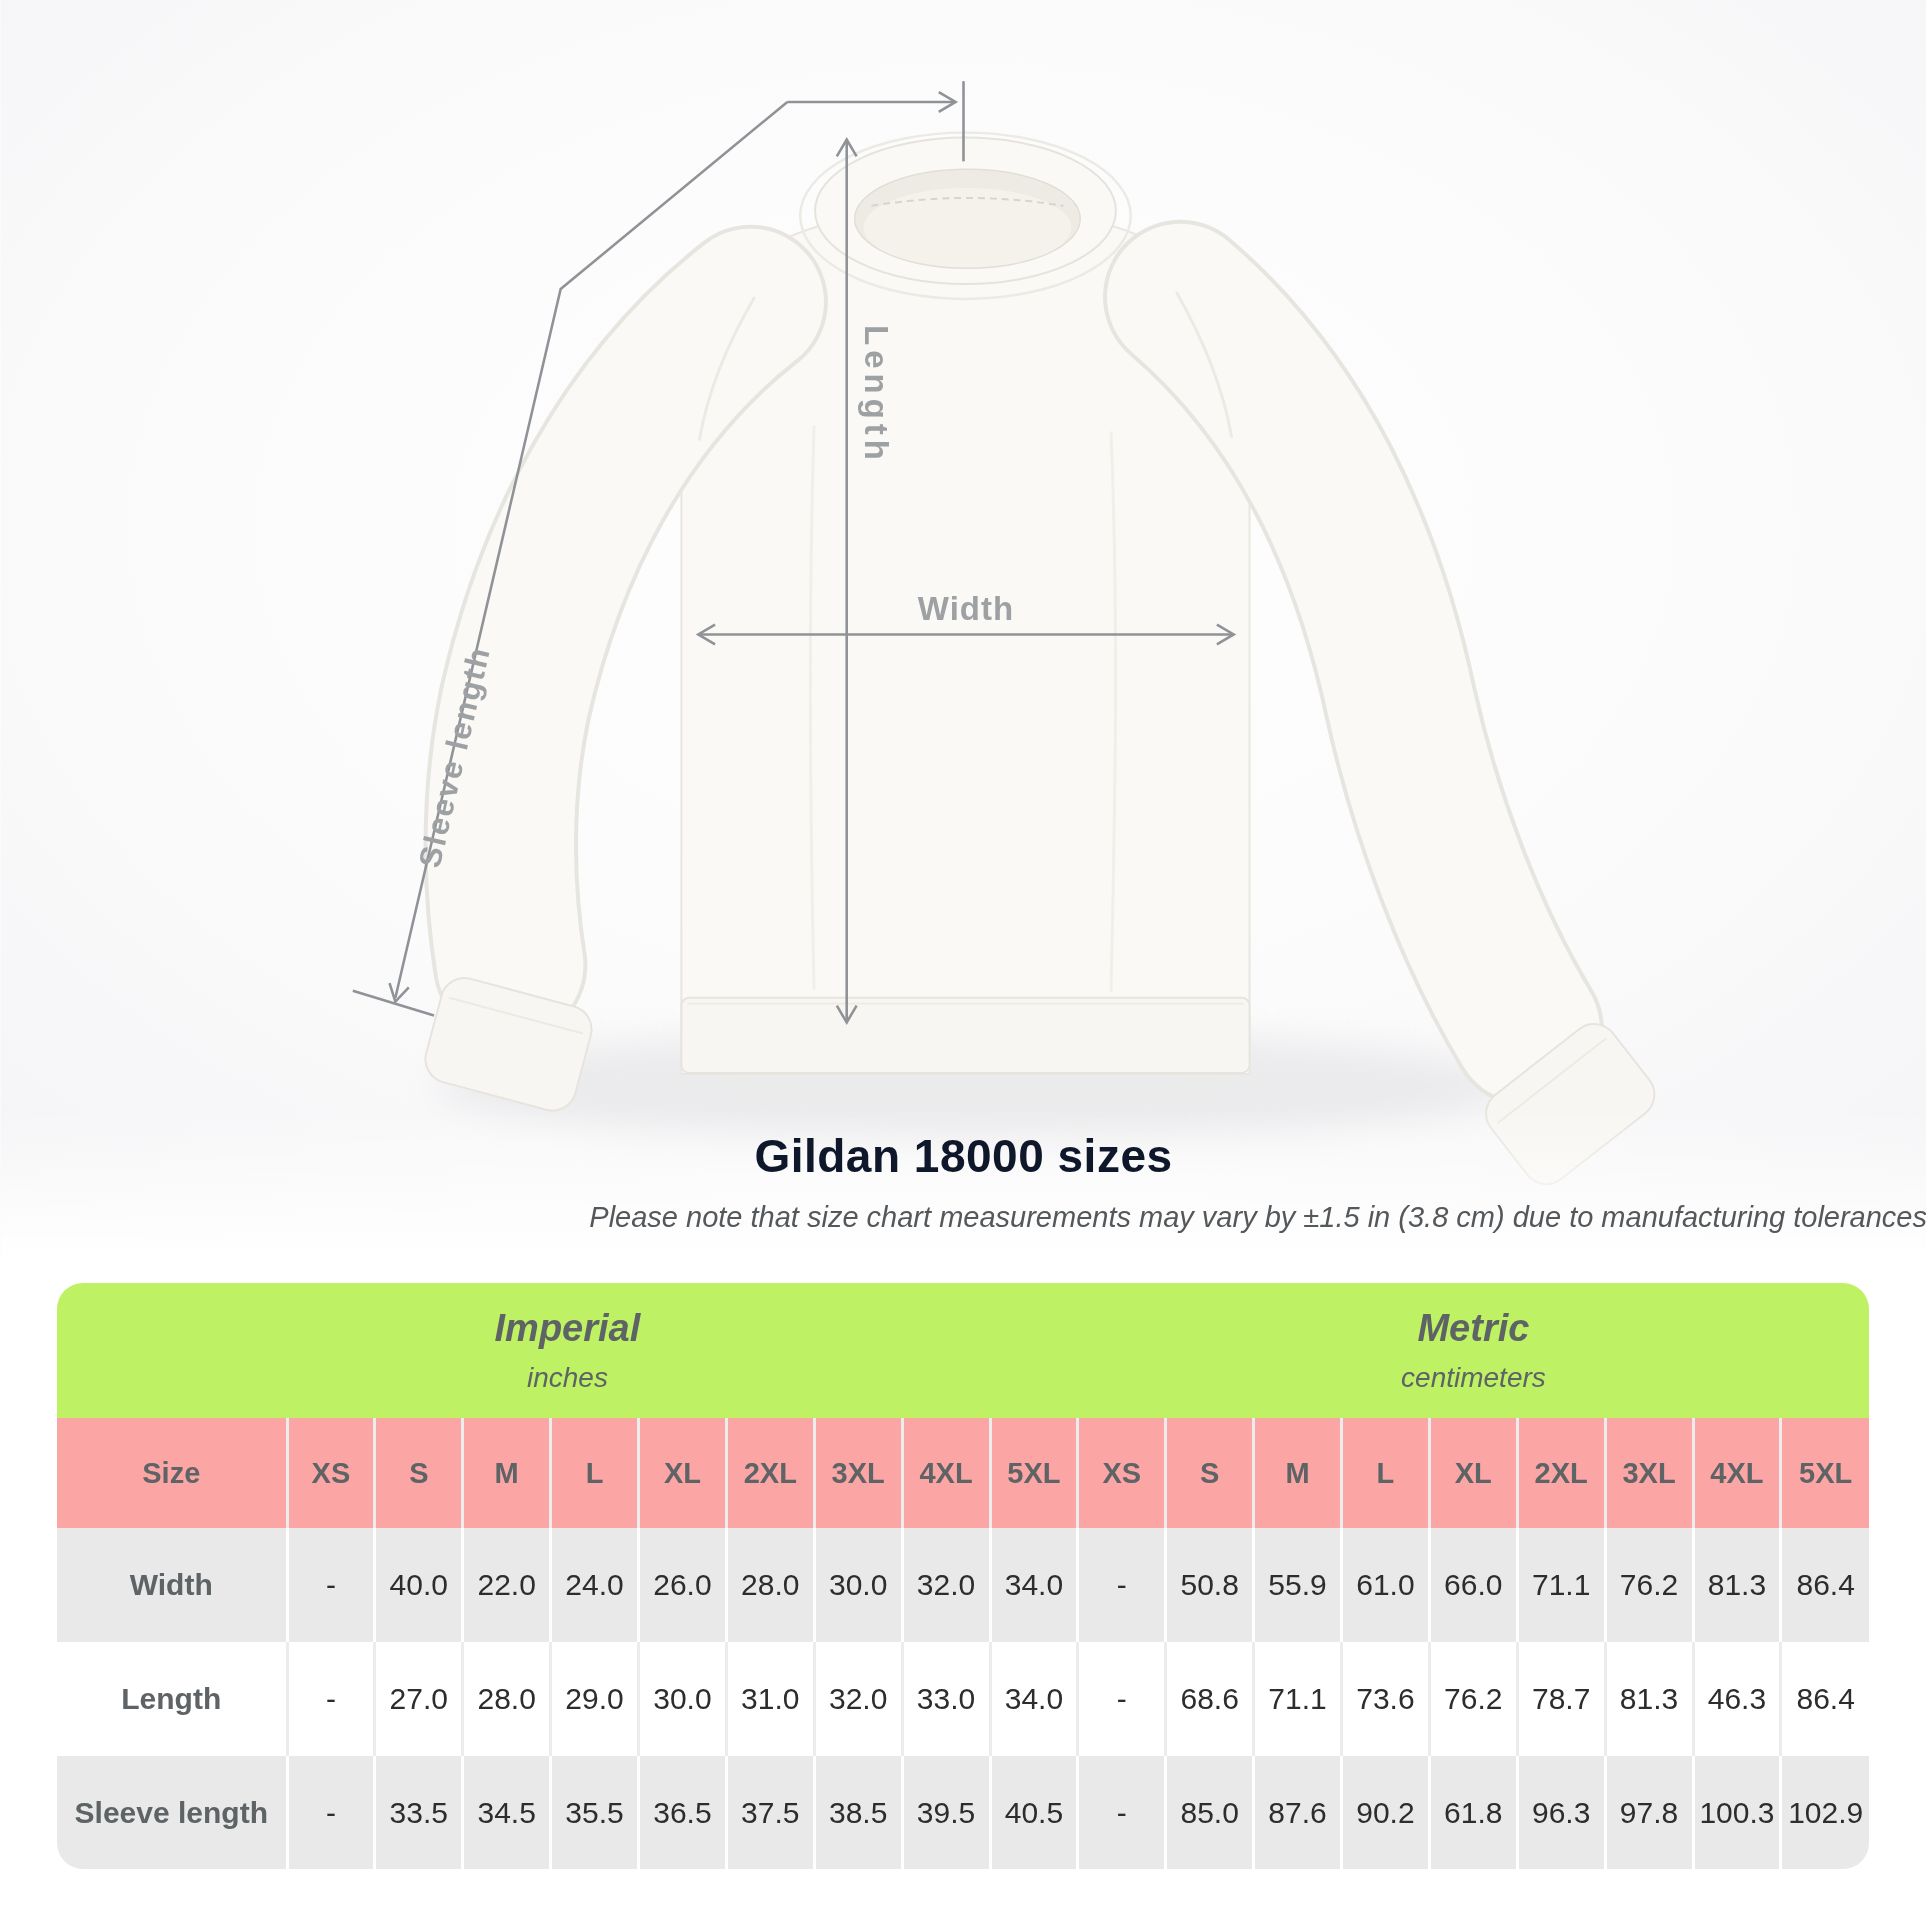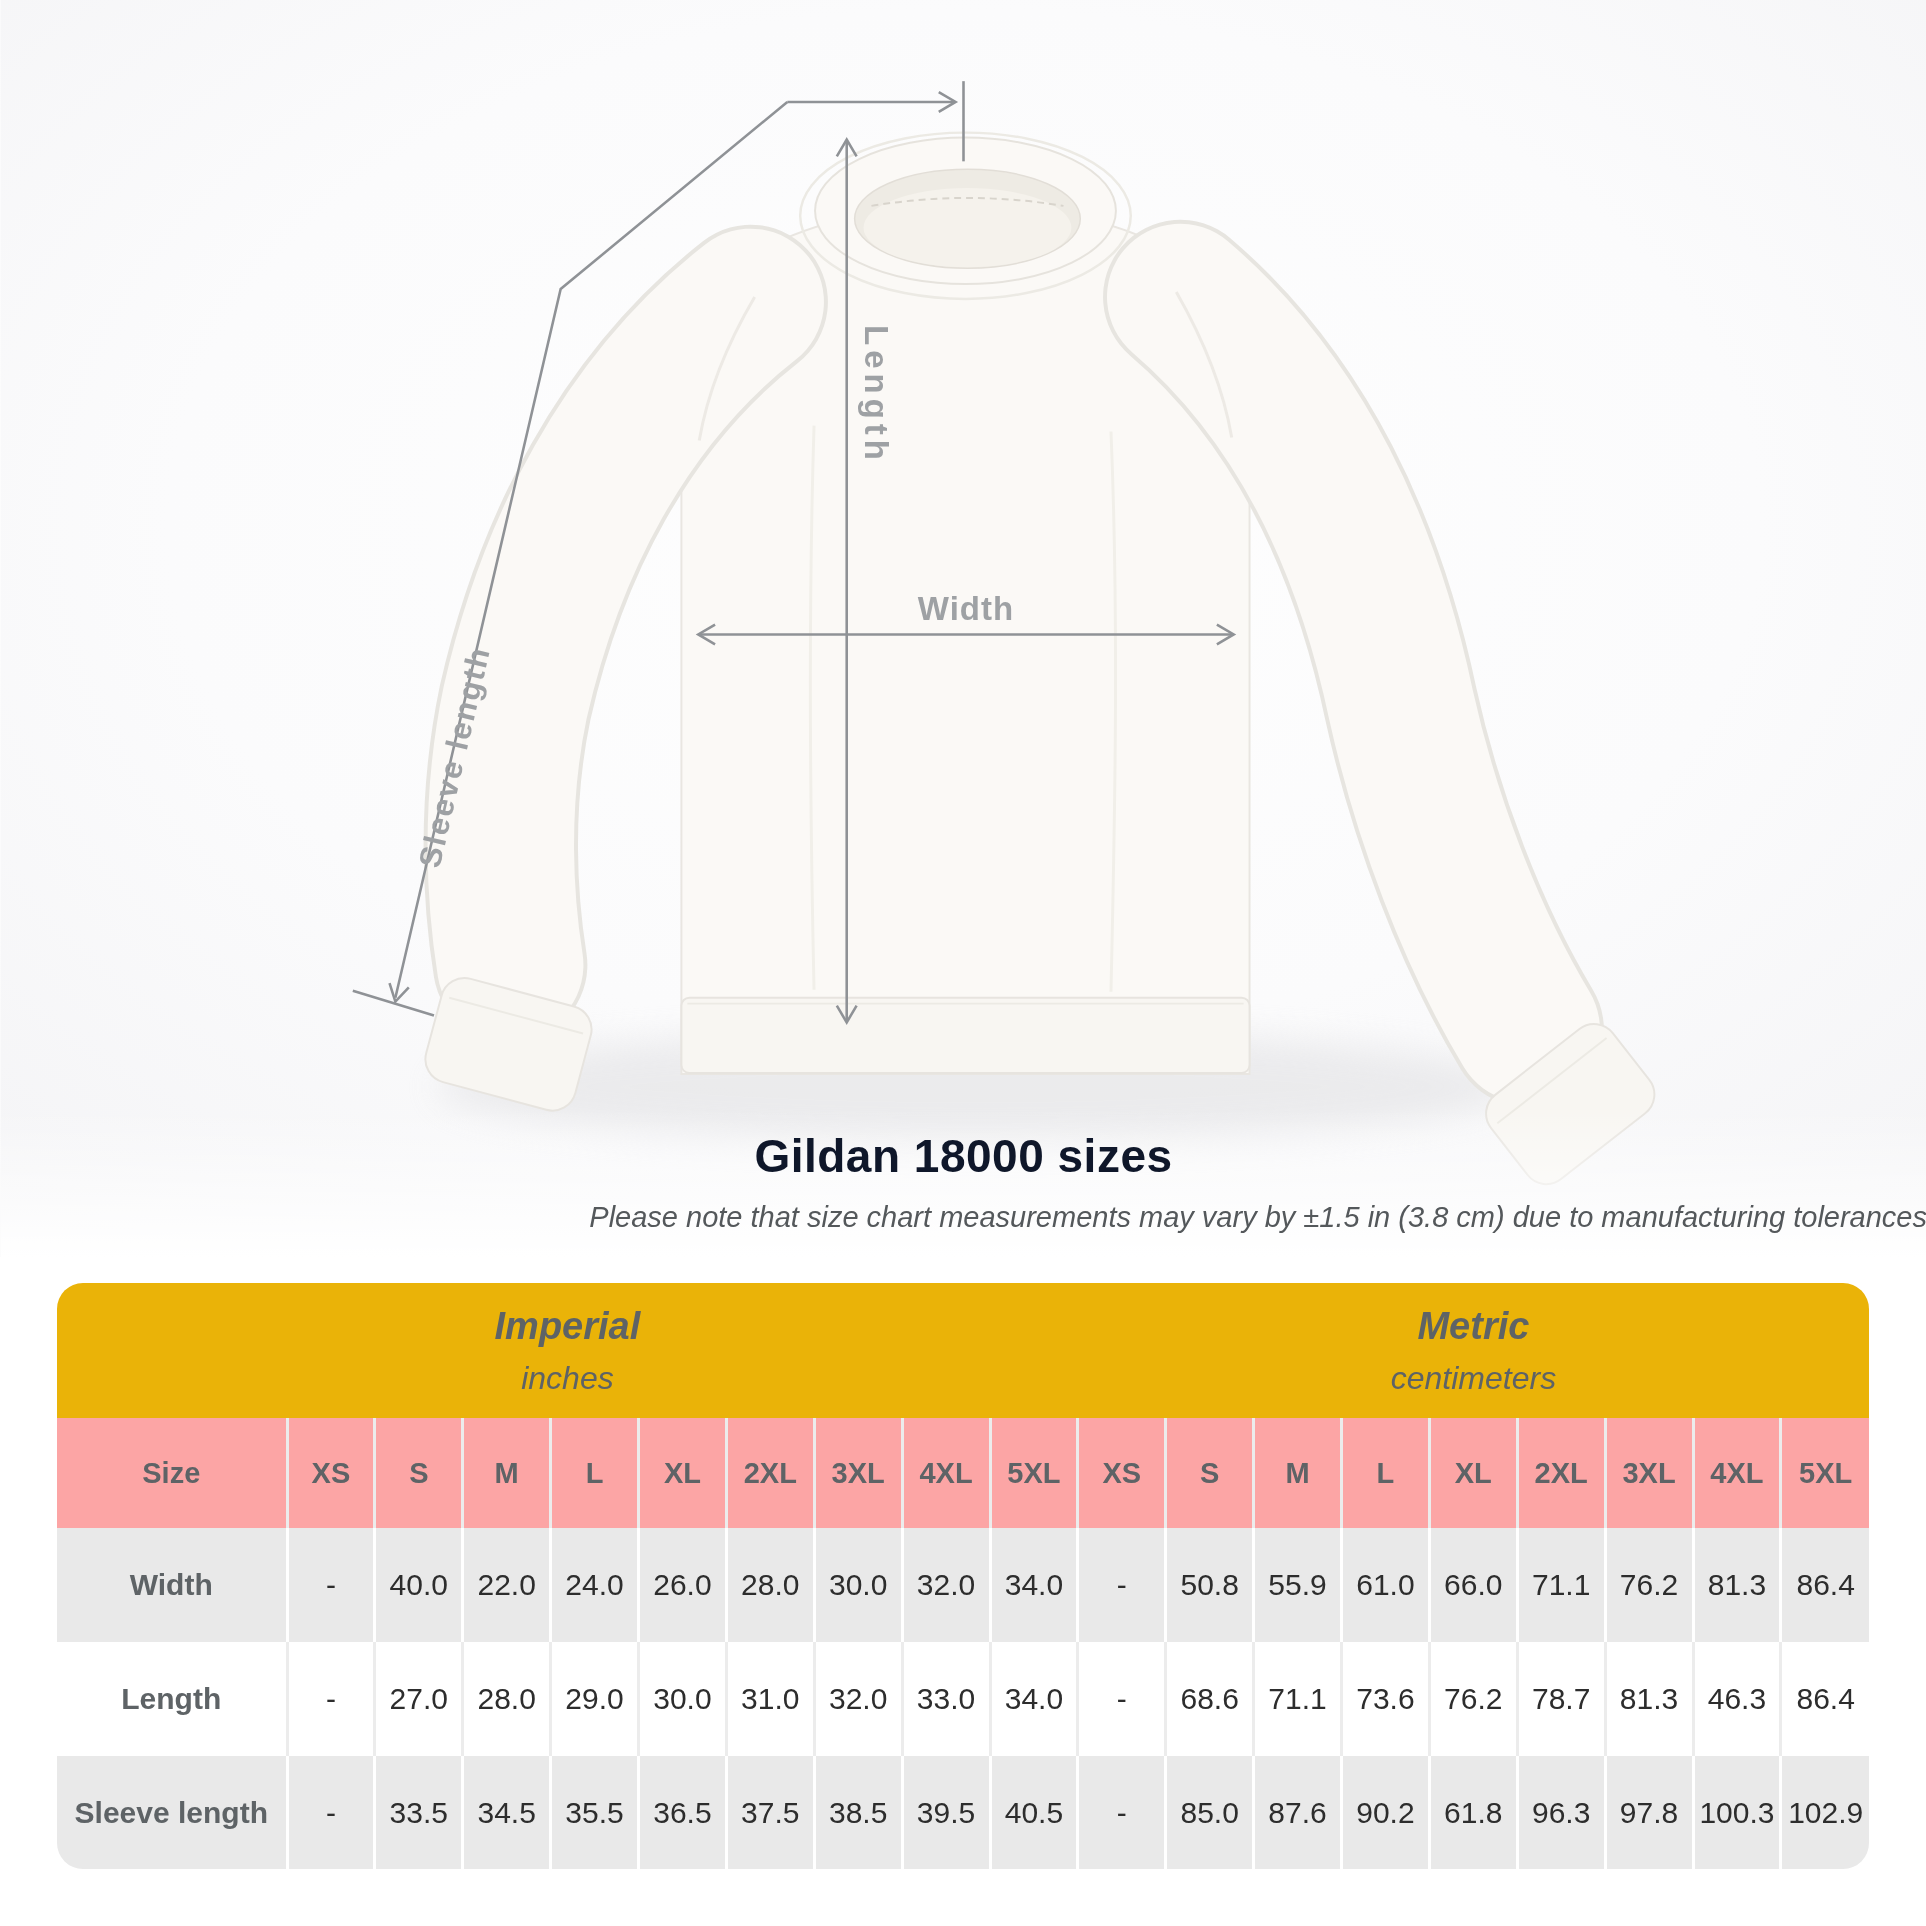--- a/index.html
+++ b/index.html
@@ -38,23 +38,23 @@
     position:absolute; left:57px; top:1283px; width:1812px; height:586px;
     border-radius:26px; overflow:hidden; background:#ffffff;
   }
   table.size-table {
     width:100%; height:100%; border-collapse:collapse; table-layout:fixed;
   }
   .size-table td { text-align:center; vertical-align:middle; padding:0; }
   tr.banner-row { height:135px; }
   tr.header-row { height:110px; }
   tr.data-row   { height:114px; }
-  .banner-row td { background:#eab308; }
+  .banner-row td { background:#bef264; }
   .banner-title { font-size:38px; font-weight:bold; font-style:italic; color:#5e6366; }
-  .banner-sub   { font-size:32px; font-style:italic; color:#5e6366; margin-top:12px; }
+  .banner-sub   { font-size:28px; font-style:italic; color:#5e6366; margin-top:12px; }
   .header-row td { background:#fca5a5; border-left:3px solid #ececec; }
   .header-row td:first-child { border-left:none; }
   .size-head, .col-head { font-size:29px; font-weight:bold; color:#5e6366; }
   tr.row-gray td  { background:#e9e9e9; border-left:3px solid #ffffff; }
   tr.row-white td { background:#ffffff; border-left:3px solid #ececec; }
   tr.data-row td:first-child { border-left:none; }
   .row-label { font-size:30px; font-weight:bold; color:#5e6366; }
   td.val { font-size:30px; color:#2d2d2d; }
 </style>
 </head>

